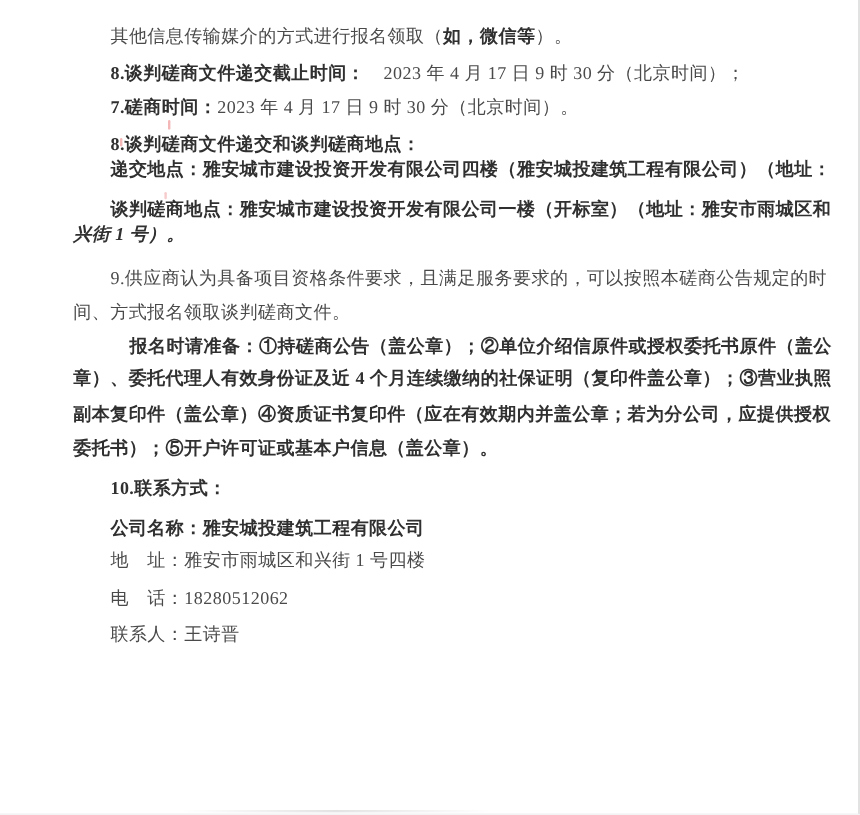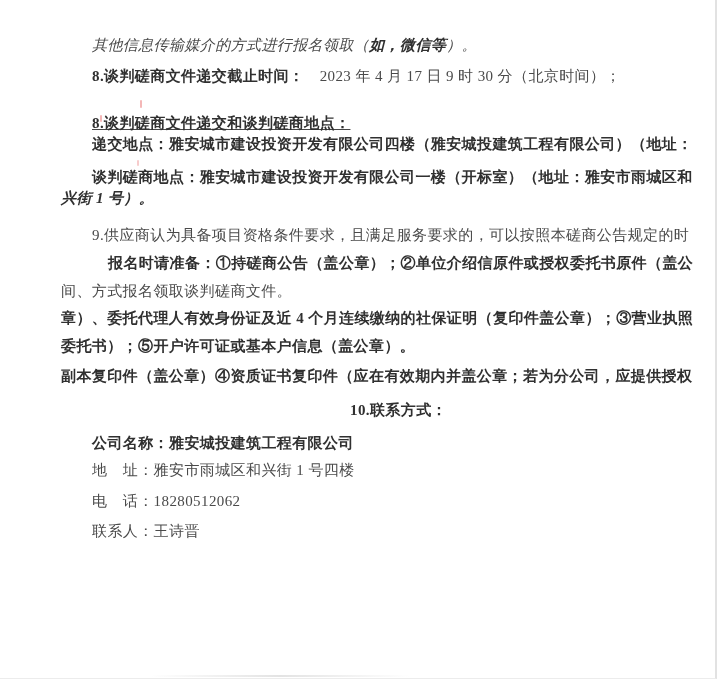--- a/index.html
+++ b/index.html
@@ -47,33 +47,34 @@
     width: 260px;
     height: 2px;
     background: linear-gradient(90deg, rgba(180,180,180,0.0), rgba(175,175,175,0.35), rgba(180,180,180,0.0));
   }
 </style>
 </head>
 <body>
 
 <div class="page">
   <div class="doc-body">
-      <div class="line" style="margin-top: 18px; padding-left: 31px; font-style: italic;"><span class="seg">其他信息传输媒介的方式进行报名领取（</span><span class="seg bold">如，微信等</span><span class="seg">）。</span></div>
+      <div class="line" style="margin-top: 4px; padding-left: 31px;"><span class="seg">其他信息传输媒介的方式进行报名领取（</span><span class="seg bold">如，微信等</span><span class="seg">）。</span></div>
       <div class="line" style="margin-top: 10px; padding-left: 31px;"><span class="seg bold">8.谈判磋商文件递交截止时间：</span><span class="seg">　2023 年 4 月 17 日 9 时 30 分（北京时间）；</span></div>
-      <div class="line" style="margin-top: 26px; padding-left: 31px; text-decoration: underline;"><span class="seg bold">8.谈判磋商文件递交和谈判磋商地点：</span></div>
+      <div class="line" style="margin-top: 7px; padding-left: 31px;"><span class="seg bold">7.磋商时间：</span><span class="seg">2023 年 4 月 17 日 9 时 30 分（北京时间）。</span></div>
+      <div class="line" style="margin-top: 10px; padding-left: 31px;"><span class="seg bold">8.谈判磋商文件递交和谈判磋商地点：</span></div>
       <div class="line" style="padding-left: 31px;"><span class="seg bold">递交地点：雅安城市建设投资开发有限公司四楼（雅安城投建筑工程有限公司）（地址：</span></div>
       <div class="line" style="margin-top: 12px; padding-left: 31px;"><span class="seg bold">谈判磋商地点：雅安城市建设投资开发有限公司一楼（开标室）（地址：雅安市雨城区和</span></div>
       <div class="line" style="margin-top: 0px; padding-left: 0px; font-style: italic;"><span class="seg bold">兴街 1 号）。</span></div>
       <div class="line" style="margin-top: 16px; padding-left: 31px;"><span class="seg">9.供应商认为具备项目资格条件要求，且满足服务要求的，可以按照本磋商公告规定的时</span></div>
+      <div class="line" style="margin-top: 7px; padding-left: 0px;"><span class="seg">间、方式报名领取谈判磋商文件。</span></div>
       <div class="line" style="margin-top: 7px; padding-left: 47px;"><span class="seg bold">报名时请准备：①持磋商公告（盖公章）；②单位介绍信原件或授权委托书原件（盖公</span></div>
-      <div class="line" style="margin-top: 7px; padding-left: 0px;"><span class="seg">间、方式报名领取谈判磋商文件。</span></div>
       <div class="line" style="margin-top: 6px; padding-left: 0px;"><span class="seg bold">章）、委托代理人有效身份证及近 4 个月连续缴纳的社保证明（复印件盖公章）；③营业执照</span></div>
+      <div class="line" style="margin-top: 9px; padding-left: 0px;"><span class="seg bold">副本复印件（盖公章）④资质证书复印件（应在有效期内并盖公章；若为分公司，应提供授权</span></div>
       <div class="line" style="margin-top: 7px; padding-left: 0px;"><span class="seg bold">委托书）；⑤开户许可证或基本户信息（盖公章）。</span></div>
-      <div class="line" style="margin-top: 9px; padding-left: 0px;"><span class="seg bold">副本复印件（盖公章）④资质证书复印件（应在有效期内并盖公章；若为分公司，应提供授权</span></div>
-      <div class="line" style="margin-top: 13px; padding-left: 31px; text-align: center;"><span class="seg bold">10.联系方式：</span></div>
+      <div class="line" style="margin-top: 13px; padding-left: 31px;"><span class="seg bold">10.联系方式：</span></div>
       <div class="line" style="margin-top: 12px; padding-left: 31px;"><span class="seg bold">公司名称：雅安城投建筑工程有限公司</span></div>
       <div class="line" style="margin-top: 6px; padding-left: 31px;"><span class="seg">地　址：雅安市雨城区和兴街 1 号四楼</span></div>
       <div class="line" style="margin-top: 10px; padding-left: 31px;"><span class="seg">电　话：18280512062</span></div>
       <div class="line" style="margin-top: 9px; padding-left: 31px;"><span class="seg">联系人：王诗晋</span></div>
     </div>
   <div class="artifact" style="left:140px; top:100px; height:8px;"></div>
   <div class="artifact" style="left:100px; top:115px; height:7px;"></div>
   <div class="artifact" style="left:137px; top:160px; height:6px; opacity:0.7;"></div>
   <div class="edge-smudge"></div>
 </div>

